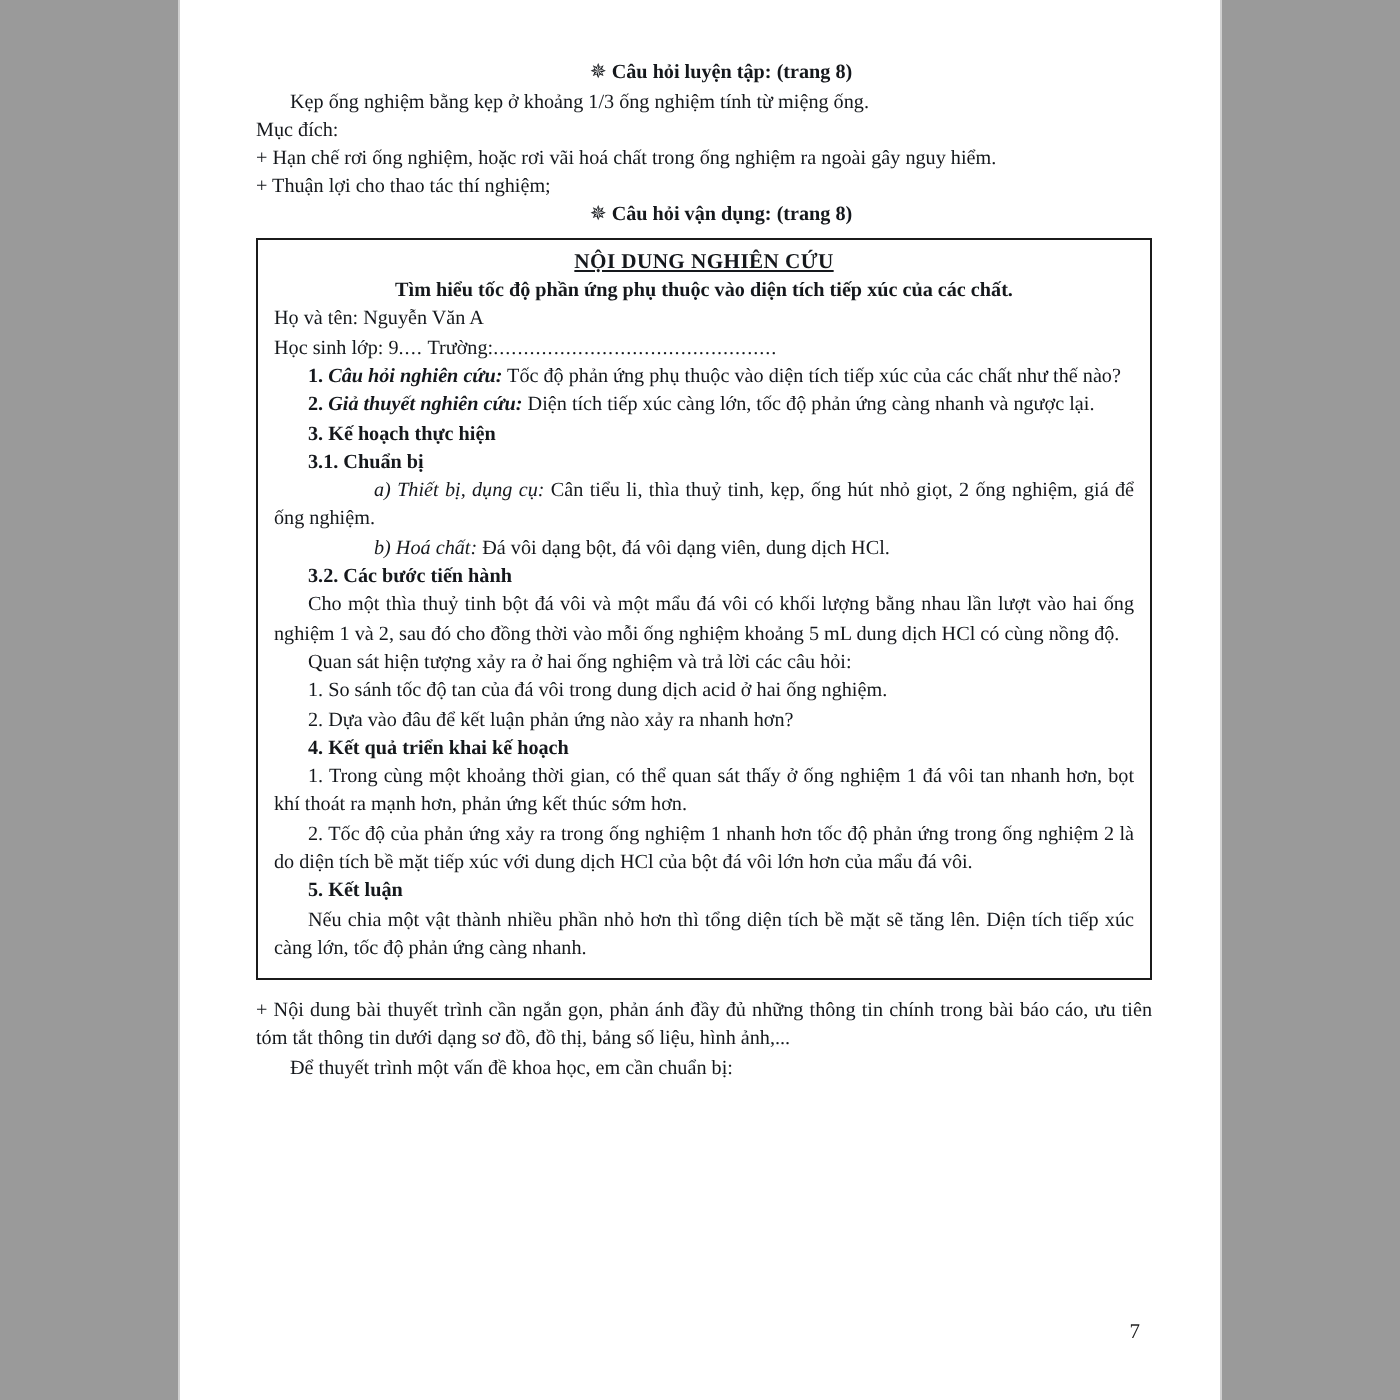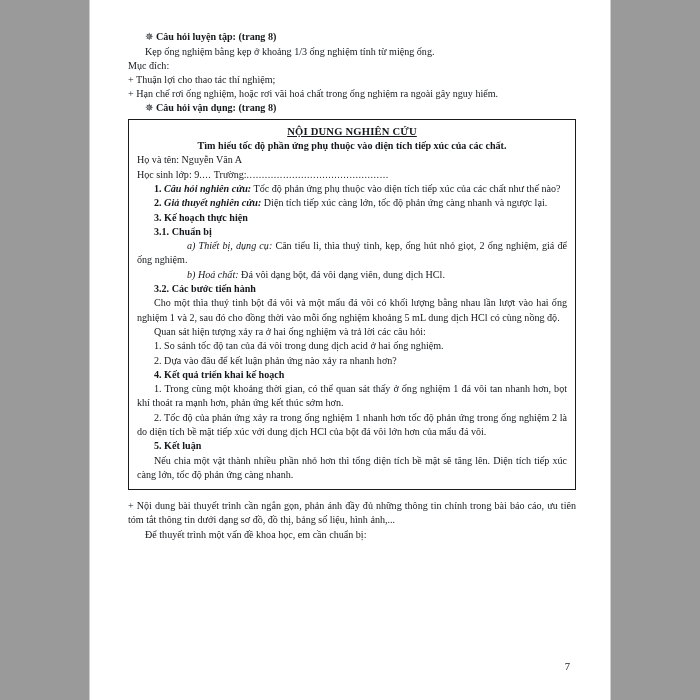--- a/index.html
+++ b/index.html
@@ -40,20 +40,21 @@
     text-align: justify;
   }
   .indent {
     text-indent: 17px;
   }
   .star-head {
     font-size: 10.1px;
     line-height: 14.6px;
     font-weight: bold;
     text-indent: 17px;
+    text-align: center;
   }
   .star-head .star {
     font-weight: normal;
   }
   .b { font-weight: bold; }
   .i { font-style: italic; margin-left: 33px; }
   .bi { font-weight: bold; font-style: italic; }
 
   
   .frame {
@@ -100,22 +101,22 @@
   <div class="page-inner">
 
     <div>
       <p class="star-head">
         <span class="star">✵</span>
         <span>Câu hỏi luyện tập:</span>
         <span>(trang 8)</span>
       </p>
       <p class="txt indent">Kẹp ống nghiệm bằng kẹp ở khoảng 1/3 ống nghiệm tính từ miệng ống.</p>
       <p class="txt">Mục đích:</p>
+      <p class="txt">+ Hạn chế rơi ống nghiệm, hoặc rơi vãi hoá chất trong ống nghiệm ra ngoài gây nguy hiểm.</p>
       <p class="txt">+ Thuận lợi cho thao tác thí nghiệm;</p>
-      <p class="txt">+ Hạn chế rơi ống nghiệm, hoặc rơi vãi hoá chất trong ống nghiệm ra ngoài gây nguy hiểm.</p>
       <p class="star-head">
         <span class="star">✵</span>
         <span>Câu hỏi vận dụng:</span>
         <span>(trang 8)</span>
       </p>
     </div>
 
     <div class="frame">
       <p class="frame-title">NỘI DUNG NGHIÊN CỨU</p>
       <p class="frame-sub">Tìm hiểu tốc độ phần ứng phụ thuộc vào diện tích tiếp xúc của các chất.</p>

